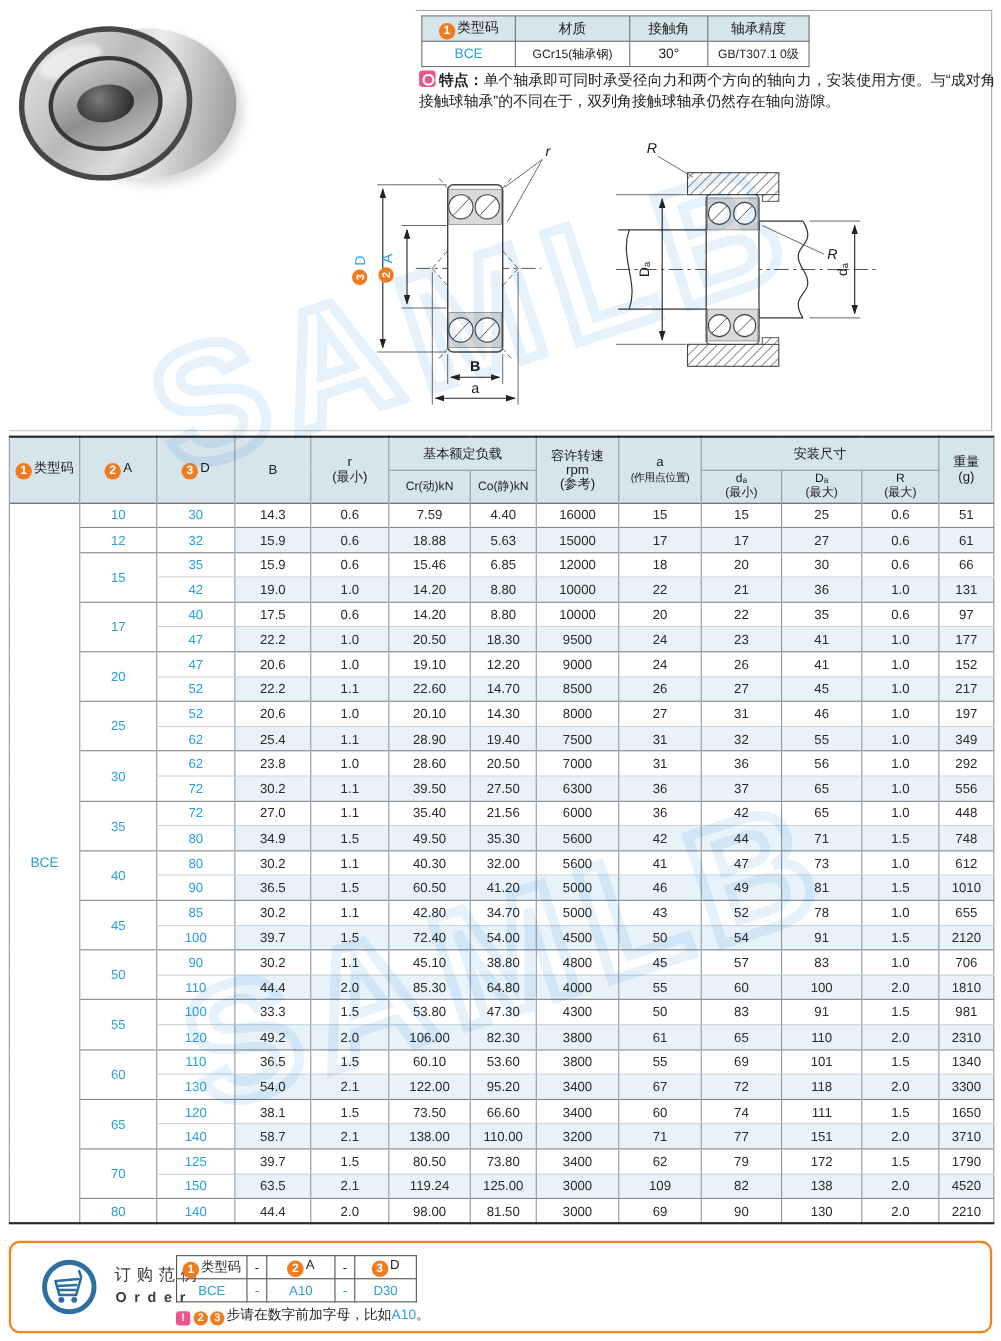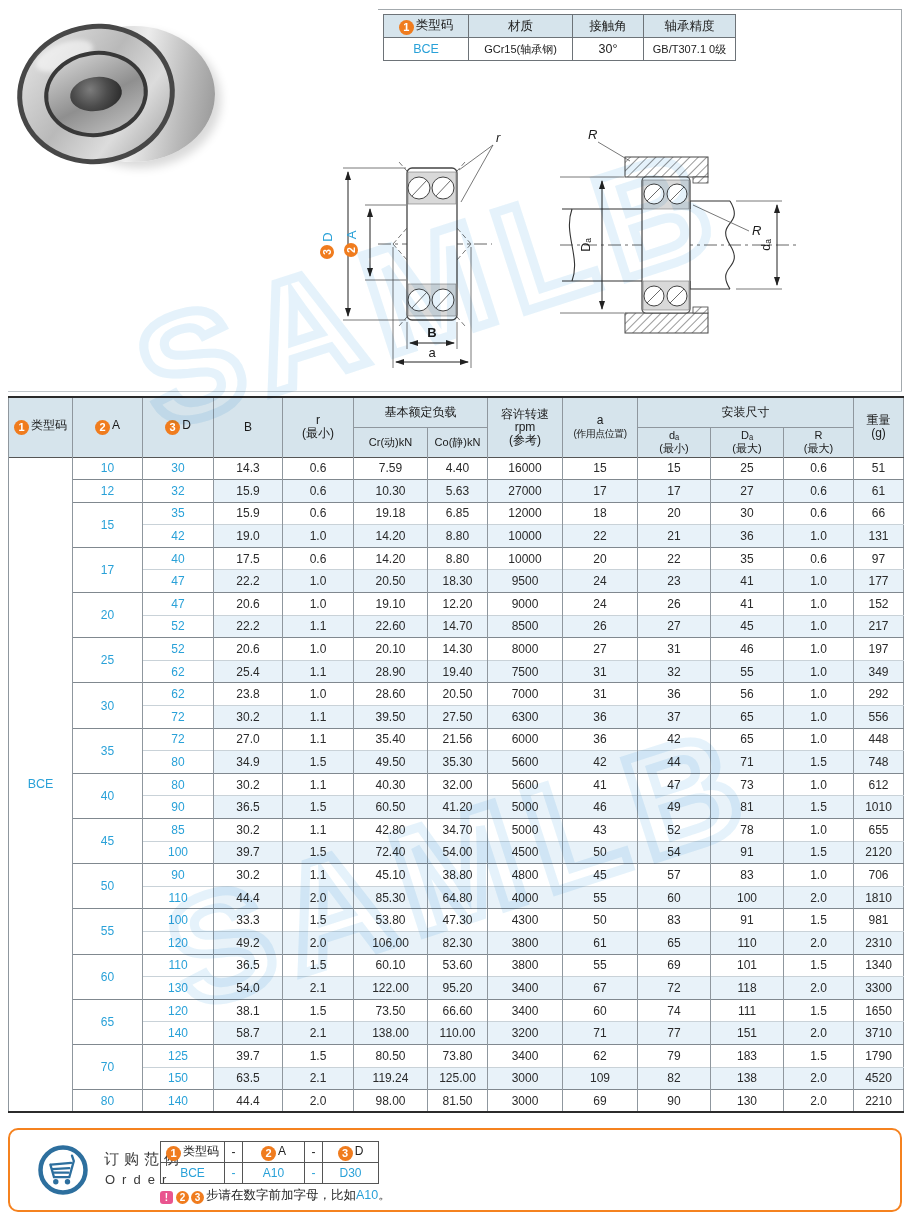--- a/index.html
+++ b/index.html
@@ -62,21 +62,21 @@
   table.main tbody td.stripe{background:#e8f2f9;}
   table.main tbody td.bluev{color:#29a1d8;}
   table.main td.typecode{color:#29a1d8;font-size:12.5px;border-top:none;vertical-align:middle;}
   .tiny{font-size:10px;letter-spacing:-0.5px;}
   
   .wm{left:0;top:0;pointer-events:none;mix-blend-mode:multiply;opacity:0.55;}
   
   .orderbox{left:8px;top:1128px;width:890px;height:80px;border:2px solid #f5821f;border-radius:10px;background:#fff;}
   .cart{position:absolute;left:26px;top:13px;width:54px;height:54px;}
   .ot-cn{position:absolute;left:94px;top:20px;font-size:15px;letter-spacing:5px;color:#3a3a3a;white-space:nowrap;}
-  .ot-en{position:absolute;left:95px;top:42px;font-size:13px;letter-spacing:7px;color:#3a3a3a;}
+  .ot-en{position:absolute;left:95px;top:42px;font-size:13px;letter-spacing:7px;color:#3a3a3a;font-weight:bold;}
   table.order{position:absolute;left:150px;top:11px;border-collapse:collapse;table-layout:fixed;}
   table.order td{border:1px solid #555;text-align:center;height:20px;padding:0 2px;font-size:12px;}
   .order-note{position:absolute;left:150px;top:57px;font-size:12.5px;color:#1e1e1e;}
   .order-note .badge{width:13px;height:13px;line-height:13px;font-size:10px;}
   .order-note .pinkbox{width:13px;height:13px;line-height:13px;font-size:10px;}
 </style>
 </head>
 <body>
 
 <div id="page">
@@ -115,20 +115,23 @@
     </tr>
     <tr>
       <td class="blue">BCE</td>
       <td class="small">GCr15(轴承钢)</td>
       <td>30°</td>
       <td class="small">GB/T307.1 0级</td>
     </tr>
   </tbody>
     </table>
 
+  <div class="abs features">
+    <span class="pinkbox"><span class="ring"></span></span><b style="font-weight:bold">特点：</b><span>单个轴承即可同时承受径向力和两个方向的轴向力，安装使用方便。与“成对角接触球轴承”的不同在于，双列角接触球轴承仍然存在轴向游隙。</span>
+  </div>
 
   <svg class="abs" style="left:300px;top:125px" width="310" height="265" viewBox="0 0 310 265">
     <defs>
       <marker id="a1" markerWidth="10" markerHeight="8" refX="8" refY="3" orient="auto-start-reverse">
         <path d="M0,0 L9,3 L0,6 z" fill="#222"></path>
       </marker>
     </defs>
 
     <line x1="78" y1="119" x2="192" y2="119" stroke="#555" stroke-width="0.9" stroke-dasharray="13 4 3 4"></line>
 
@@ -320,35 +323,35 @@
             <td>15</td>
             <td>25</td>
             <td>0.6</td>
             <td>51</td>
           </tr>
           <tr>
             <td rowspan="1" class="bluev gsep">12</td>
             <td class="bluev gsep">32</td>
             <td class="stripe gsep">15.9</td>
             <td class="stripe gsep">0.6</td>
-            <td class="stripe gsep">10.30</td>
+            <td class="stripe gsep">18.88</td>
             <td class="stripe gsep">5.63</td>
-            <td class="stripe gsep">27000</td>
+            <td class="stripe gsep">15000</td>
             <td class="stripe gsep">17</td>
             <td class="stripe gsep">17</td>
             <td class="stripe gsep">27</td>
             <td class="stripe gsep">0.6</td>
             <td class="stripe gsep">61</td>
           </tr>
           <tr>
             <td rowspan="2" class="bluev gsep">15</td>
             <td class="bluev gsep">35</td>
             <td class="gsep">15.9</td>
             <td class="gsep">0.6</td>
-            <td class="gsep">19.18</td>
+            <td class="gsep">15.46</td>
             <td class="gsep">6.85</td>
             <td class="gsep">12000</td>
             <td class="gsep">18</td>
             <td class="gsep">20</td>
             <td class="gsep">30</td>
             <td class="gsep">0.6</td>
             <td class="gsep">66</td>
           </tr>
           <tr>
             <td class="bluev">42</td>
@@ -663,21 +666,21 @@
           <tr>
             <td rowspan="2" class="bluev gsep">70</td>
             <td class="bluev gsep">125</td>
             <td class="gsep">39.7</td>
             <td class="gsep">1.5</td>
             <td class="gsep">80.50</td>
             <td class="gsep">73.80</td>
             <td class="gsep">3400</td>
             <td class="gsep">62</td>
             <td class="gsep">79</td>
-            <td class="gsep">183</td>
+            <td class="gsep">172</td>
             <td class="gsep">1.5</td>
             <td class="gsep">1790</td>
           </tr>
           <tr>
             <td class="bluev">150</td>
             <td class="stripe">63.5</td>
             <td class="stripe">2.1</td>
             <td class="stripe">119.24</td>
             <td class="stripe">125.00</td>
             <td class="stripe">3000</td>

